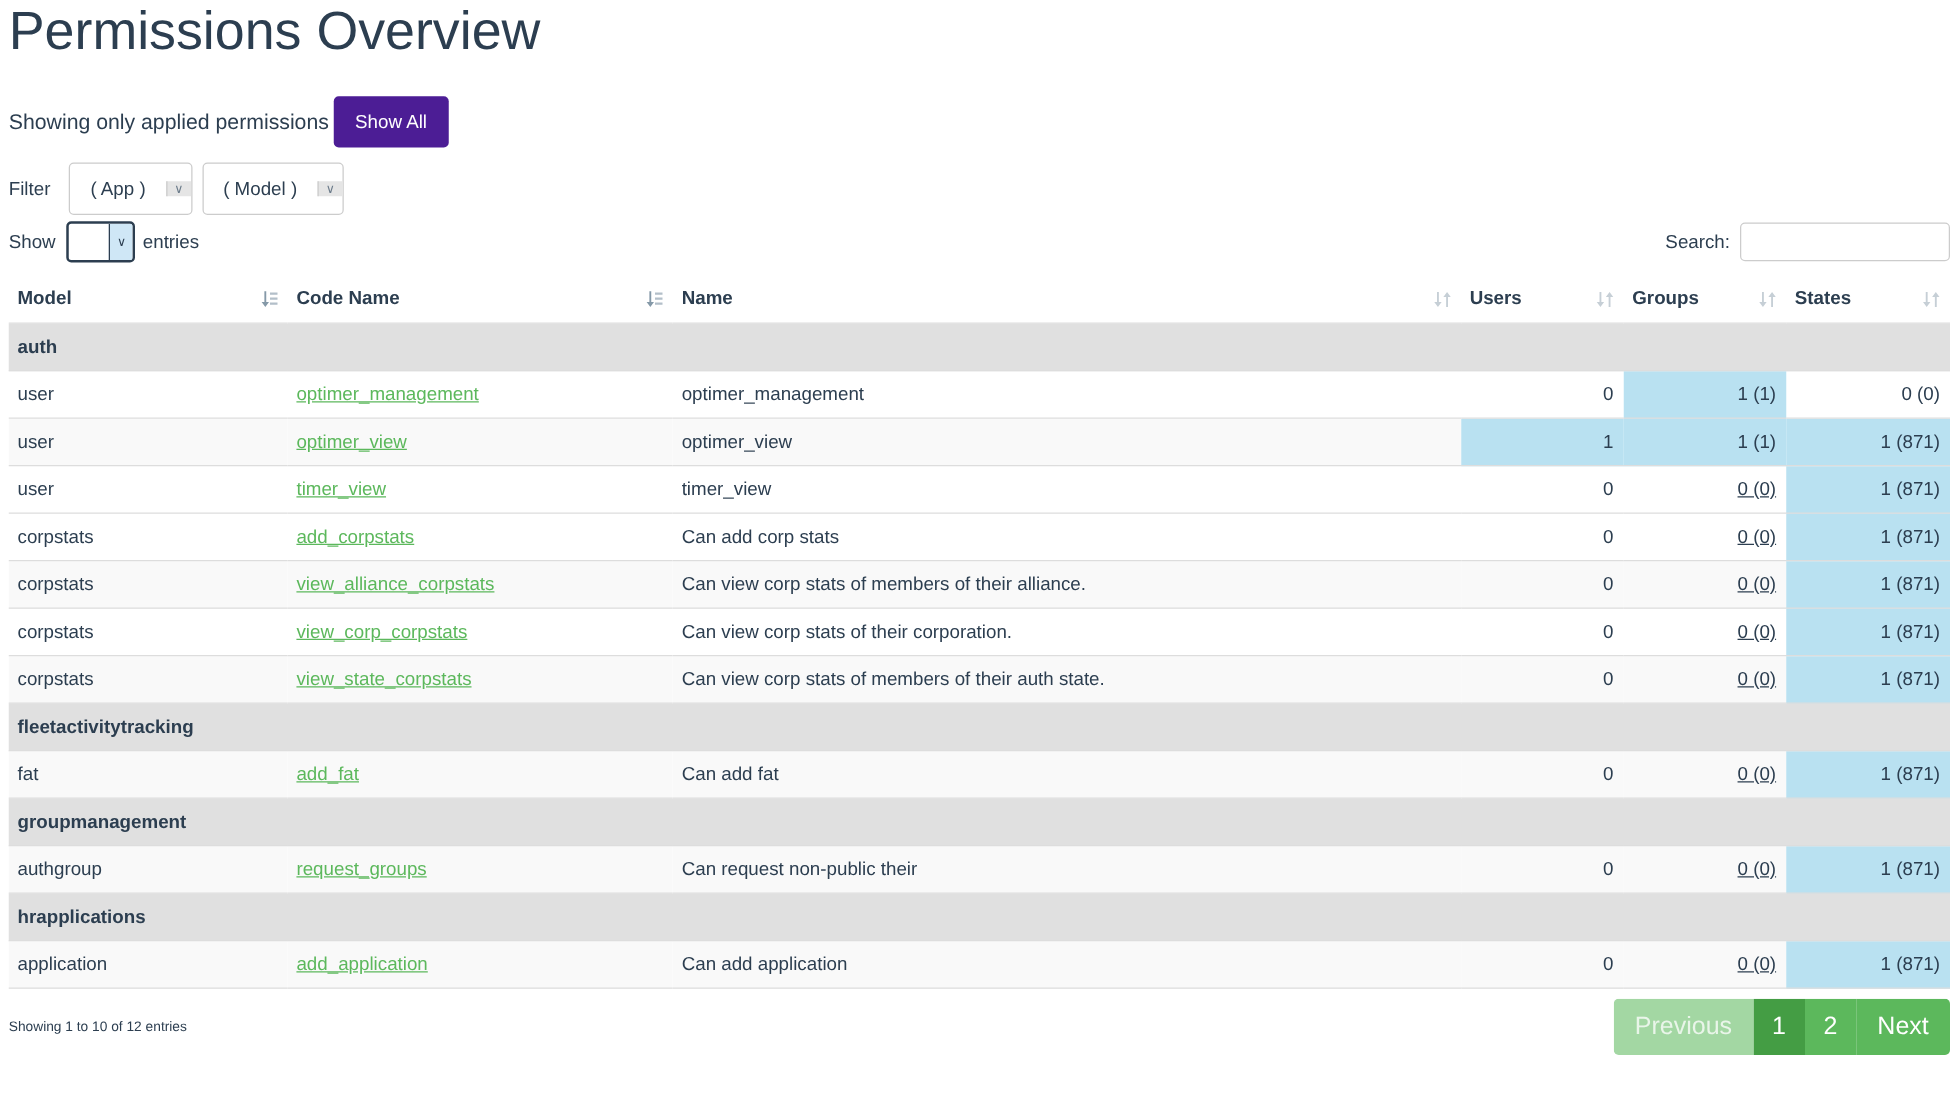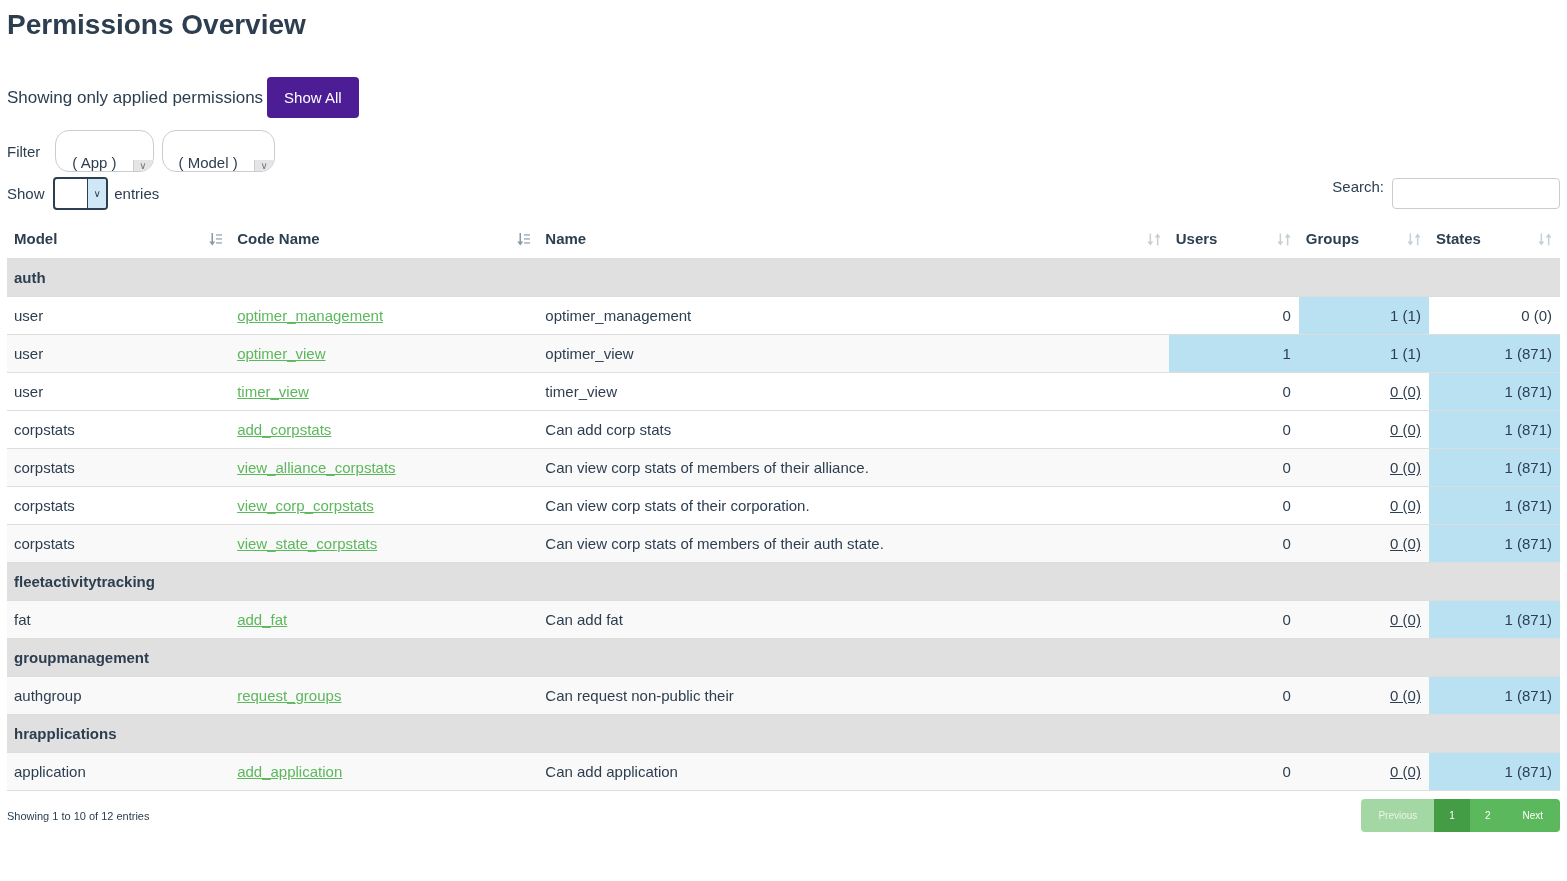--- a/index.html
+++ b/index.html
@@ -6,22 +6,22 @@
   html,body { margin:0; padding:0; background:#fff; }
   body {
     font-family:"Liberation Sans", sans-serif;
     color:#2C3E50;
     font-size:15px;
     width:1567px;
   }
   .container { padding:2px 7px 10px 7px; }
 
   h1.page-title {
-    font-size:28px;
-    font-weight:700;
+    font-size:43px;
+    font-weight:400;
     margin:4px 0 15px 0;
     line-height:38px;
     color:#2C3E50;
   }
 
   .note-row { display:flex; align-items:center; margin-top:33px; }
   .note-text { font-size:17px; }
   .show-all-btn {
     margin-left:4px;
     background:#4c1d95;
@@ -32,23 +32,23 @@
     font-size:15px;
     font-family:inherit;
     cursor:pointer;
   }
 
   .filter-row { display:flex; align-items:center; margin-top:12px; }
   .filter-label { margin-right:15px; }
 
   .fake-select {
     display:inline-flex;
-    align-items:flex-end;
+    align-items:center;
     border:1px solid #ccc;
-    border-radius:14px;
+    border-radius:4px;
     overflow:hidden;
     height:42px;
     background:#fff;
     cursor:pointer;
     margin-right:8px;
   }
   .fake-select .val { display:flex; align-items:center; padding:0 16px; }
   .fake-select .arrow-seg {
     width:20px;
     background:#e5e5e5;
@@ -72,21 +72,21 @@
   }
   .entries-select .val { display:flex; align-items:center; padding:0 8px;margin-top:48px; }
   .entries-select .arrow-seg {
     width:19px;
     background:#cfe7f6;
     border-left:1px solid #2C3E50;
     display:flex; align-items:center; justify-content:center;
     color:#2C3E50; font-size:10px;
   }
 
-  .search-wrap { display:flex; align-items:flex-start;margin-left:40px; }
+  .search-wrap { display:flex; align-items:center;margin-left:40px; }
   .search-label { margin-right:8px; }
   .search-input {
     width:168px; height:31px;
     border:1px solid #ccc;
     border-radius:4px;
     font-family:inherit; font-size:15px; color:#2C3E50;
     padding:0 8px;
   }
 
   table.perm-table { width:100%; border-collapse:collapse; margin-top:12px; }
@@ -121,21 +121,21 @@
   a.code-link { color:#5cb85c; text-decoration:underline; cursor:pointer; }
   a.count-link { color:#2C3E50; text-decoration:underline; cursor:pointer; }
 
   .table-footer { display:flex; justify-content:space-between; align-items:center; margin-top:8px; }
   .footer-info { font-size:11px; }
 
   .pagination { display:flex; border-radius:4px; overflow:hidden; }
   .page-btn {
     border:none;
     font-family:inherit;
-    font-size:10px;
+    font-size:20px;
     color:#fff;
     background:#5cb85c;
     padding:11px 15px;
     cursor:pointer;
   }
   .page-btn.prev { background:#a3d7a3; color:#e9f5e9; padding:11px 17px; cursor:default; }
   .page-btn.active { background:#449d44; }
   .page-btn.next { padding:11px 17px; }
 </style>
 </head>

